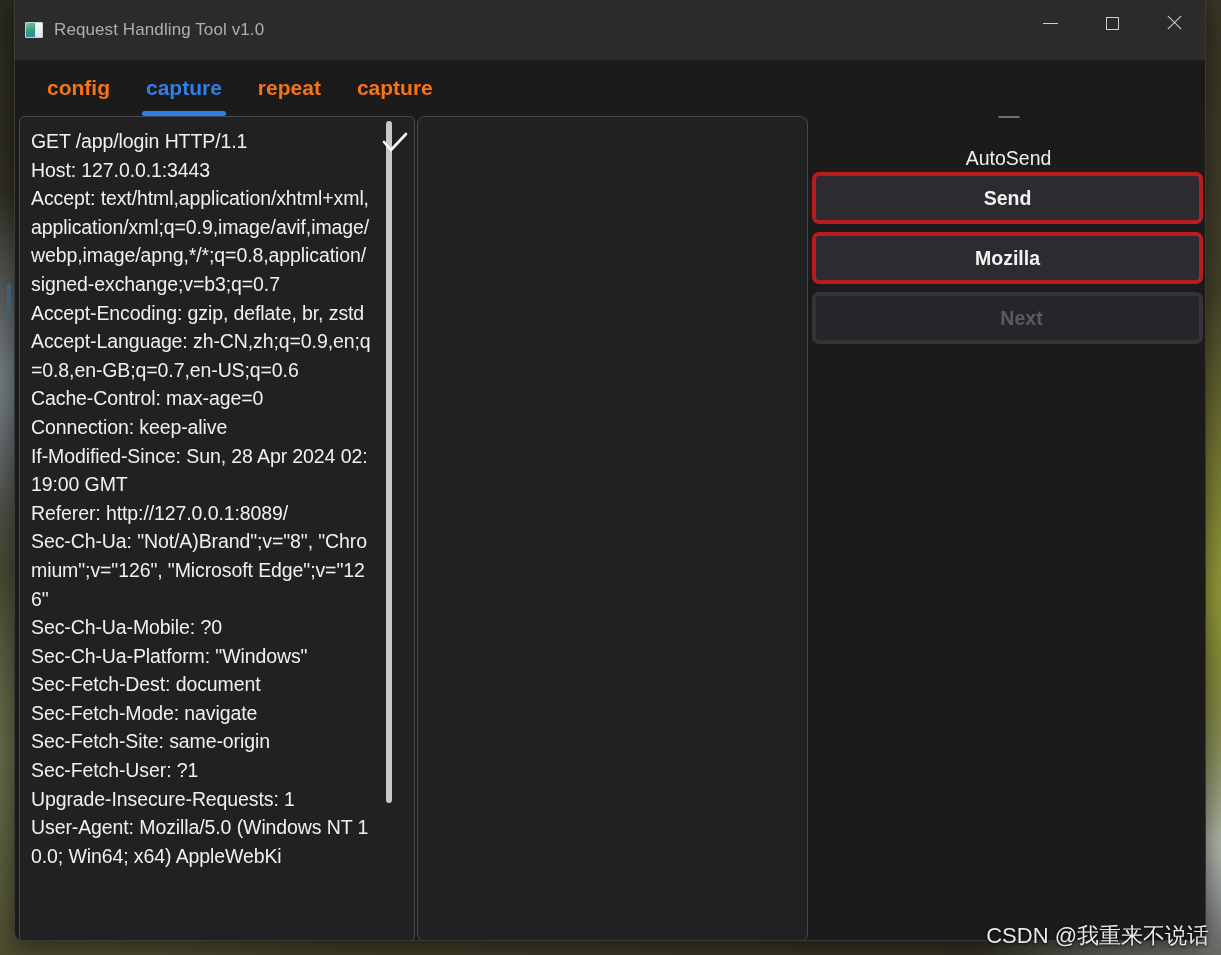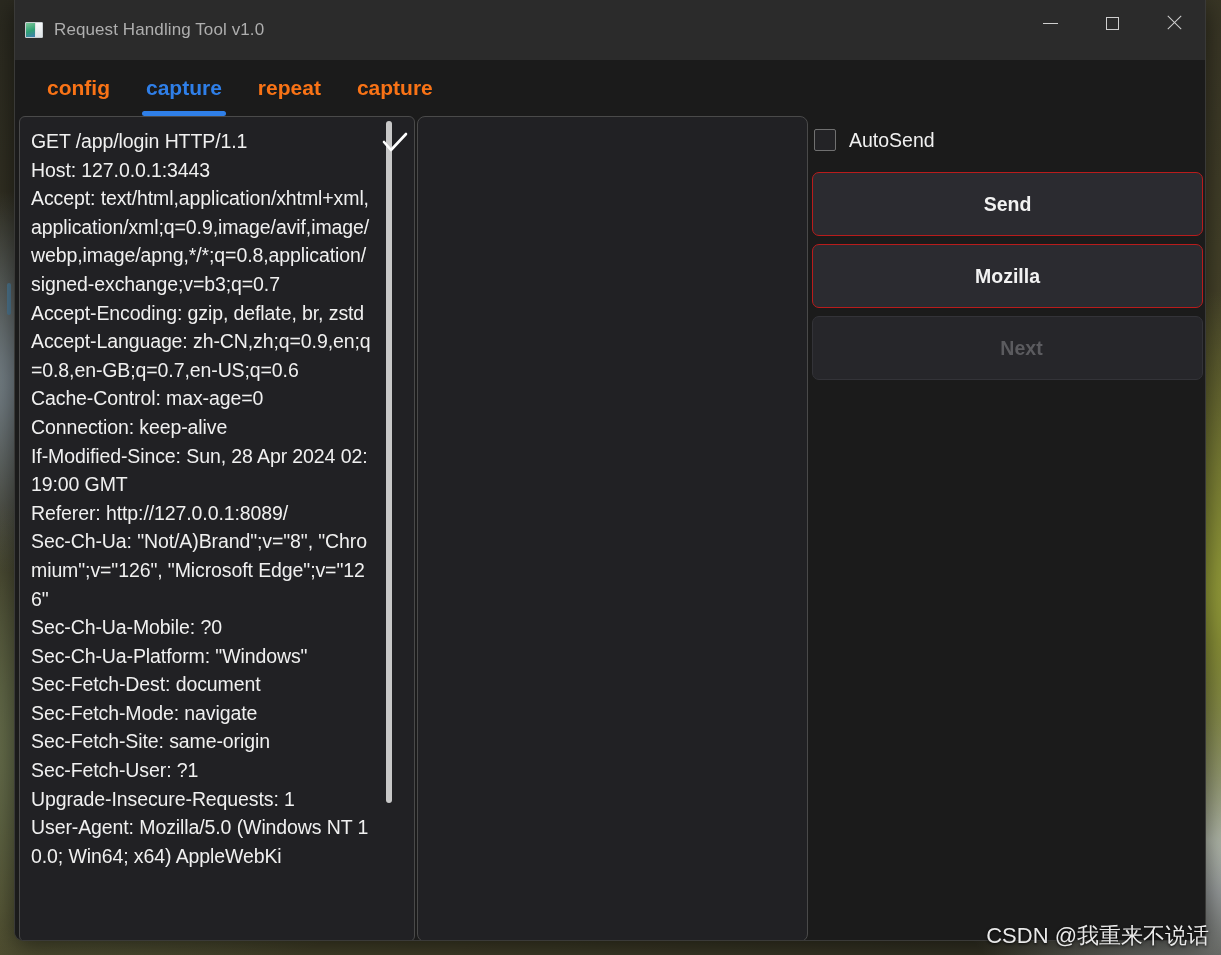--- a/index.html
+++ b/index.html
@@ -202,40 +202,41 @@
 
   
   #control-panel {
     position: absolute;
     left: 797px; top: 0;
     width: 391px; height: 826px;
   }
   #autosend-row {
     display: flex;
     align-items: center;
-    gap: 13px;
+    gap: 29px;
     height: 48px;
     padding-left: 2px;
+    flex-direction: column;
   }
   #autosend-box {
     width: 22px; height: 22px;
     border: 1px solid #707070;
     border-radius: 2px;
     background: #232326;
   }
   #autosend-label {
     font-size: 19.5px;
     color: #f0f0f0;
   }
   .action-btn {
     width: 391px;
-    height: 64px;
+    height: 52px;
     margin-top: 8px;
     background: #2b2b30;
-    border: 1px solid #b91c1c;
+    border: 4px solid #b91c1c;
     border-radius: 7px;
     display: flex;
     align-items: center;
     justify-content: center;
     font-size: 19.5px;
     font-weight: bold;
     color: #f2f2f2;
   }
   .action-btn.disabled {
     color: #5b5b5f;

